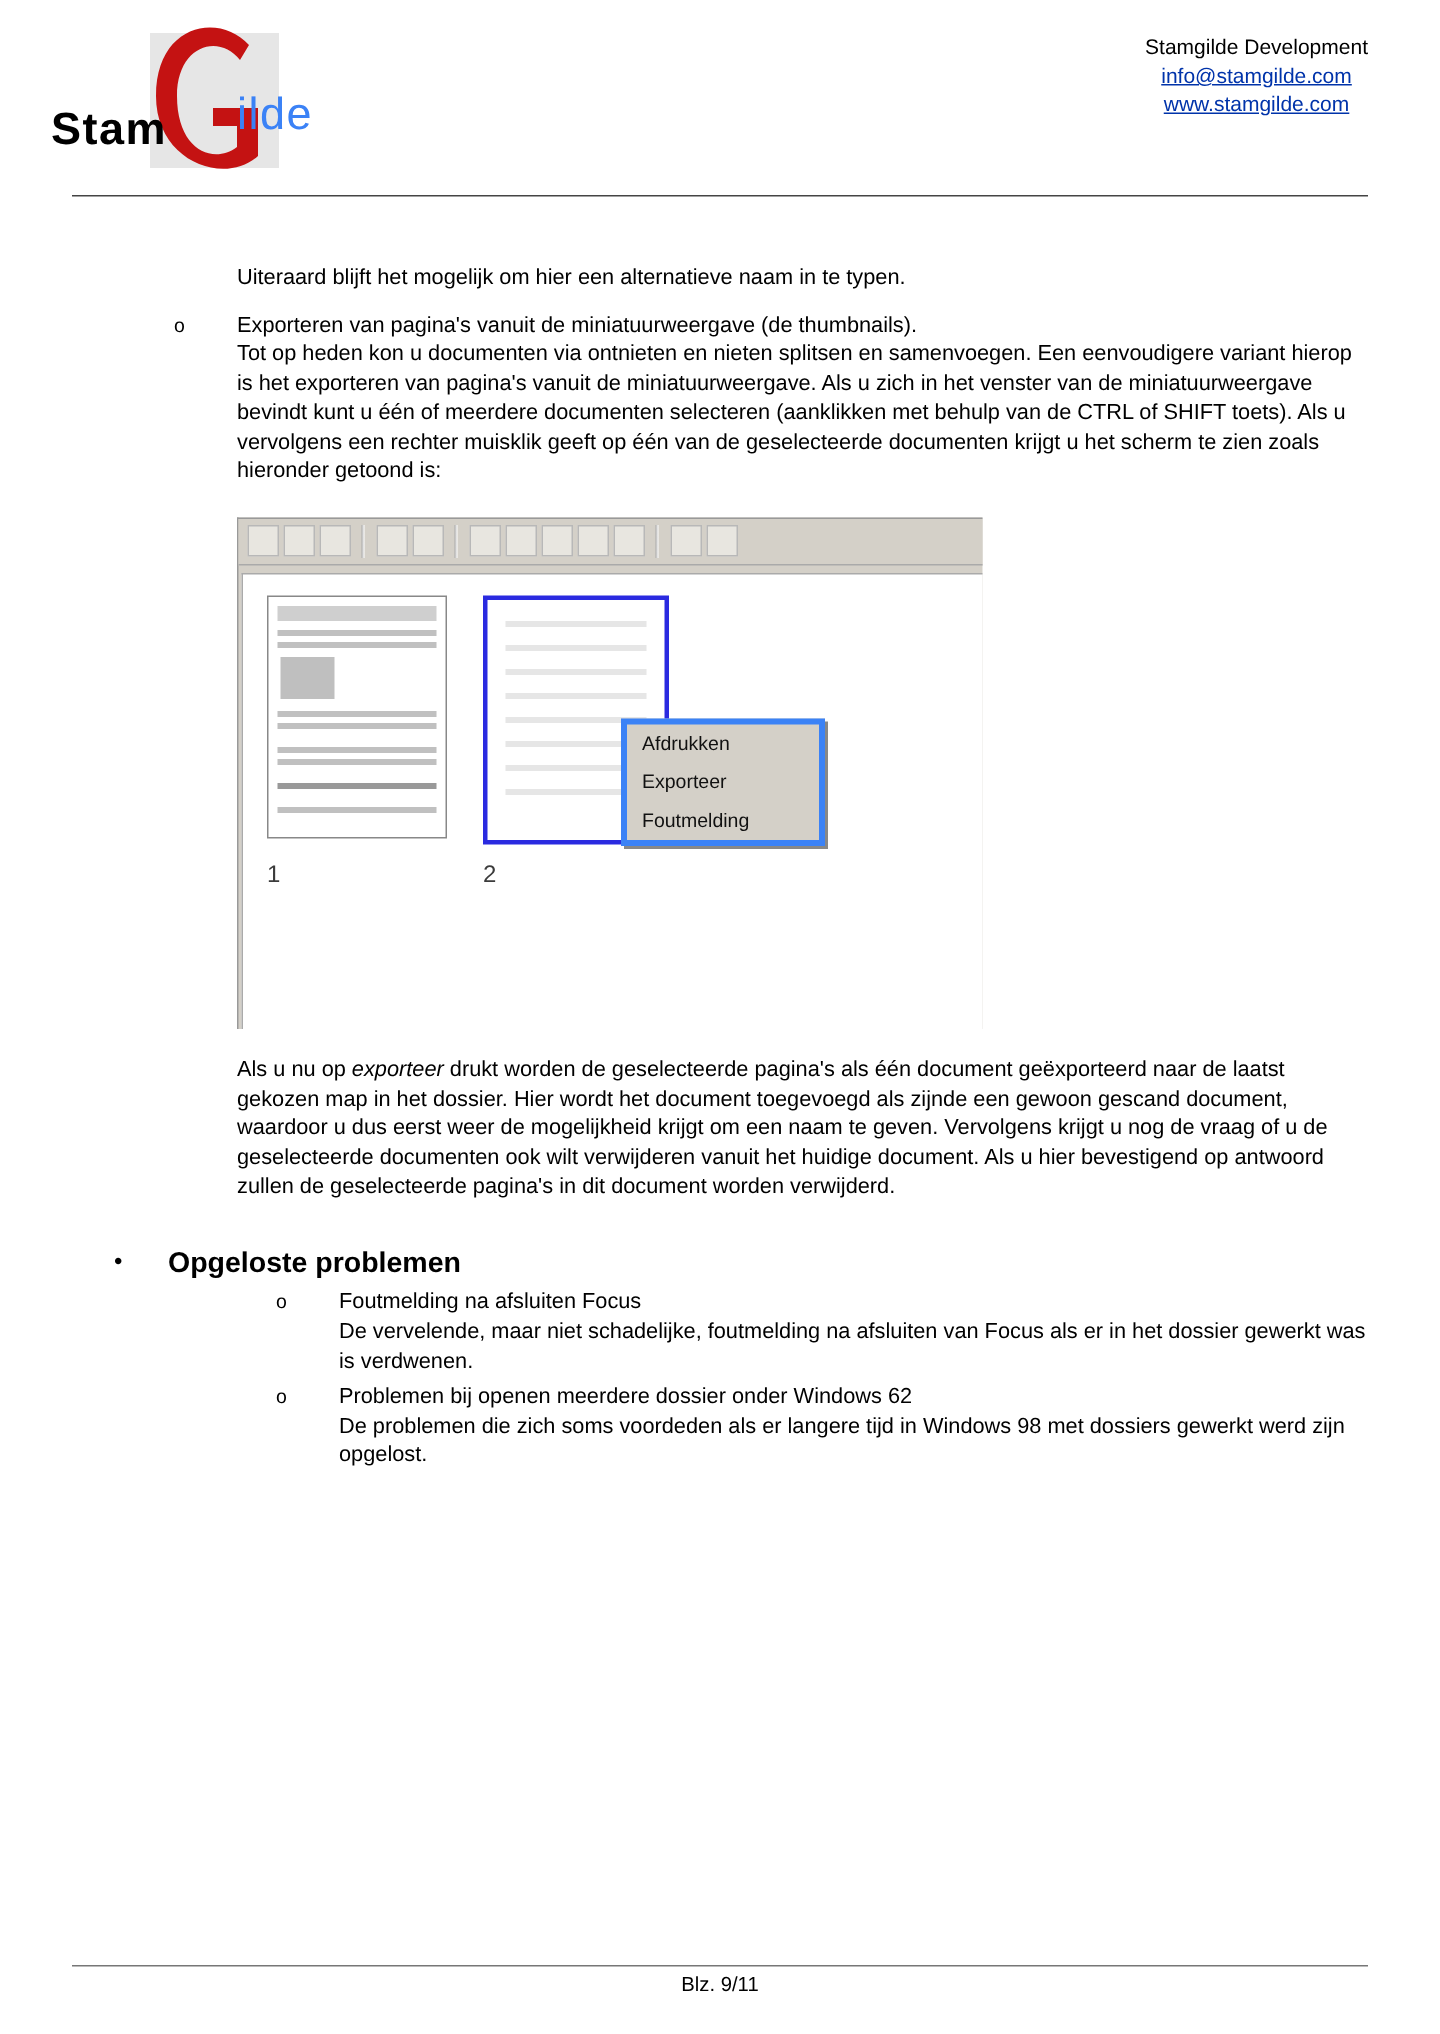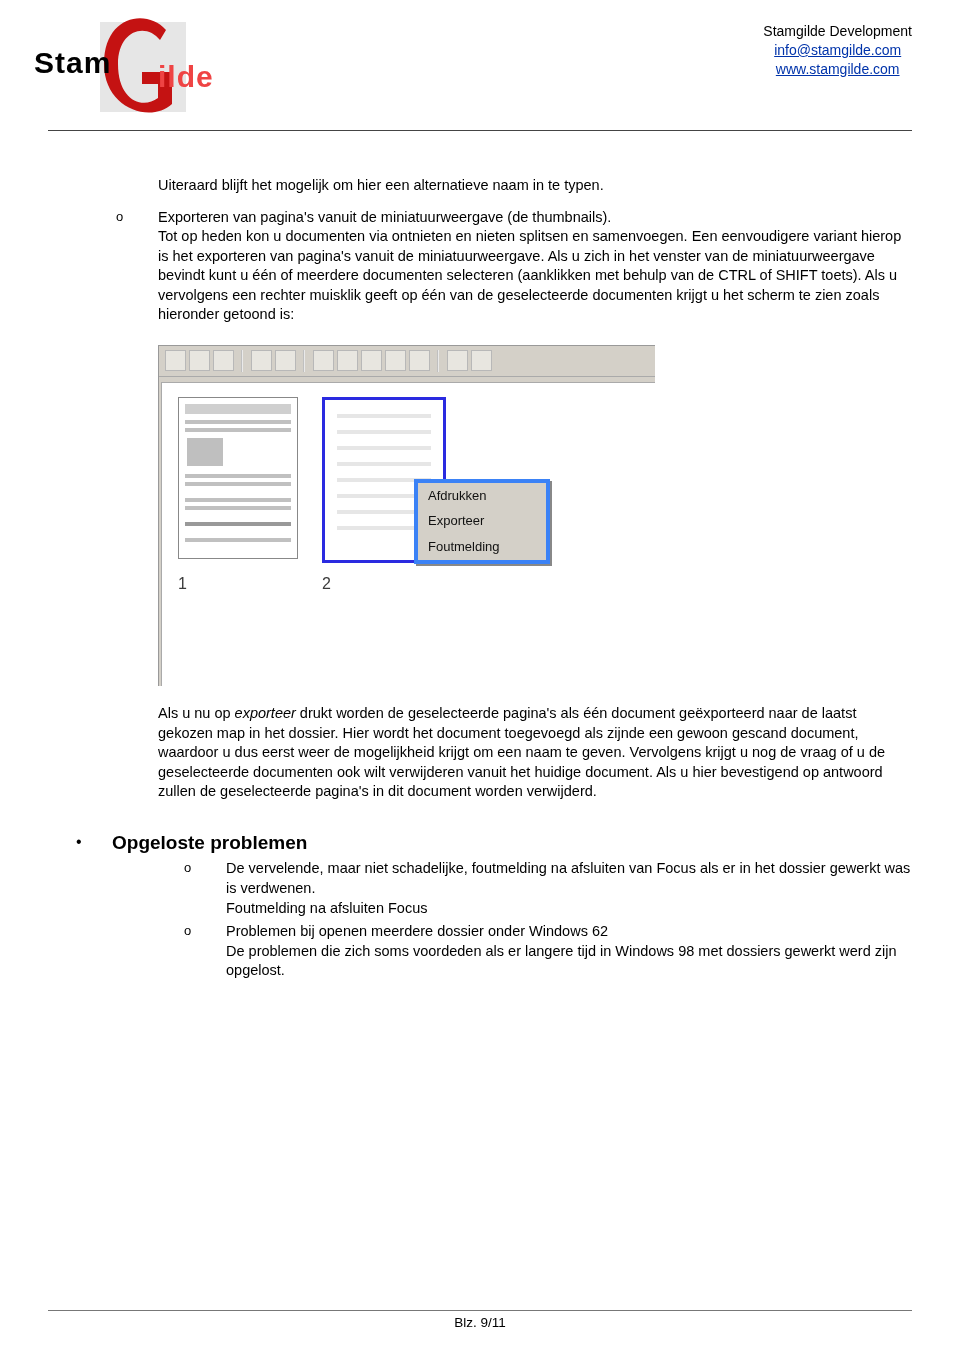--- a/index.html
+++ b/index.html
@@ -1,22 +1,22 @@
 <!DOCTYPE html>
 <html><head>
 <meta charset="utf-8">
 <style>
   html,body{margin:0;padding:0;background:#fff;font-family:Arial,Helvetica,sans-serif;color:#000}
   .page{width:960px;height:1356px;position:relative;box-sizing:border-box;padding:22px 48px 40px 48px}
   .header{position:relative;height:110px}
   .logo{position:absolute;left:-8px;top:0;width:200px;height:90px}
   .logo-bg{position:absolute;left:60px;top:0;width:86px;height:90px;background:#e6e6e6}
   .logo-g{position:absolute;left:56px;top:-10px;width:90px;height:110px}
-  .logo-text-left{position:absolute;left:-6px;top:24px;font-size:30px;font-weight:bold;color:#000;letter-spacing:1px}
-  .logo-text-right{position:absolute;left:118px;top:38px;font-size:30px;font-weight:bold;color:#ef4444;letter-spacing:1px}
+  .logo-text-left{position:absolute;left:-6px;top:48px;font-size:30px;font-weight:bold;color:#000;letter-spacing:1px}
+  .logo-text-right{position:absolute;left:118px;top:38px;font-size:30px;font-weight:normal;color:#3b82f6;letter-spacing:1px}
   .header-right{position:absolute;right:0;top:0;text-align:center;font-size:14px;line-height:1.35}
   .email{color:#0033aa;text-decoration:underline}
   .header-hr{position:absolute;left:0;right:0;top:108px;border:0;border-top:1.5px solid #444;margin:0}
   .content{padding-top:44px;font-size:14.5px;line-height:1.35}
   .para-indent{margin:0 0 12px 110px}
   .list-row{display:flex;margin:0 0 0 68px}
   .list-row.below{margin-top:10px}
   .list-marker{width:42px;flex:none;font-size:13px}
   .list-body{flex:1}
   .list-body p{margin:0 0 8px 0}
@@ -146,22 +146,22 @@
 
     <div class="heading-row">
       <div class="heading-marker">•</div>
       <div class="heading-text">Opgeloste problemen</div>
     </div>
 
     <div class="sublist">
       <div class="list-row">
         <div class="list-marker">o</div>
         <div class="list-body">
+          <div>Foutmelding na afsluiten Focus</div>
           <div>De vervelende, maar niet schadelijke, foutmelding na afsluiten van Focus als er in het dossier gewerkt was is verdwenen.</div>
-          <div>Foutmelding na afsluiten Focus</div>
         </div>
       </div>
       <div class="list-row" style="margin-top:4px">
         <div class="list-marker">o</div>
         <div class="list-body">
           <div>Problemen bij openen meerdere dossier onder Windows 62</div>
           <div>De problemen die zich soms voordeden als er langere tijd in Windows 98 met dossiers gewerkt werd zijn opgelost.</div>
         </div>
       </div>
     </div>

